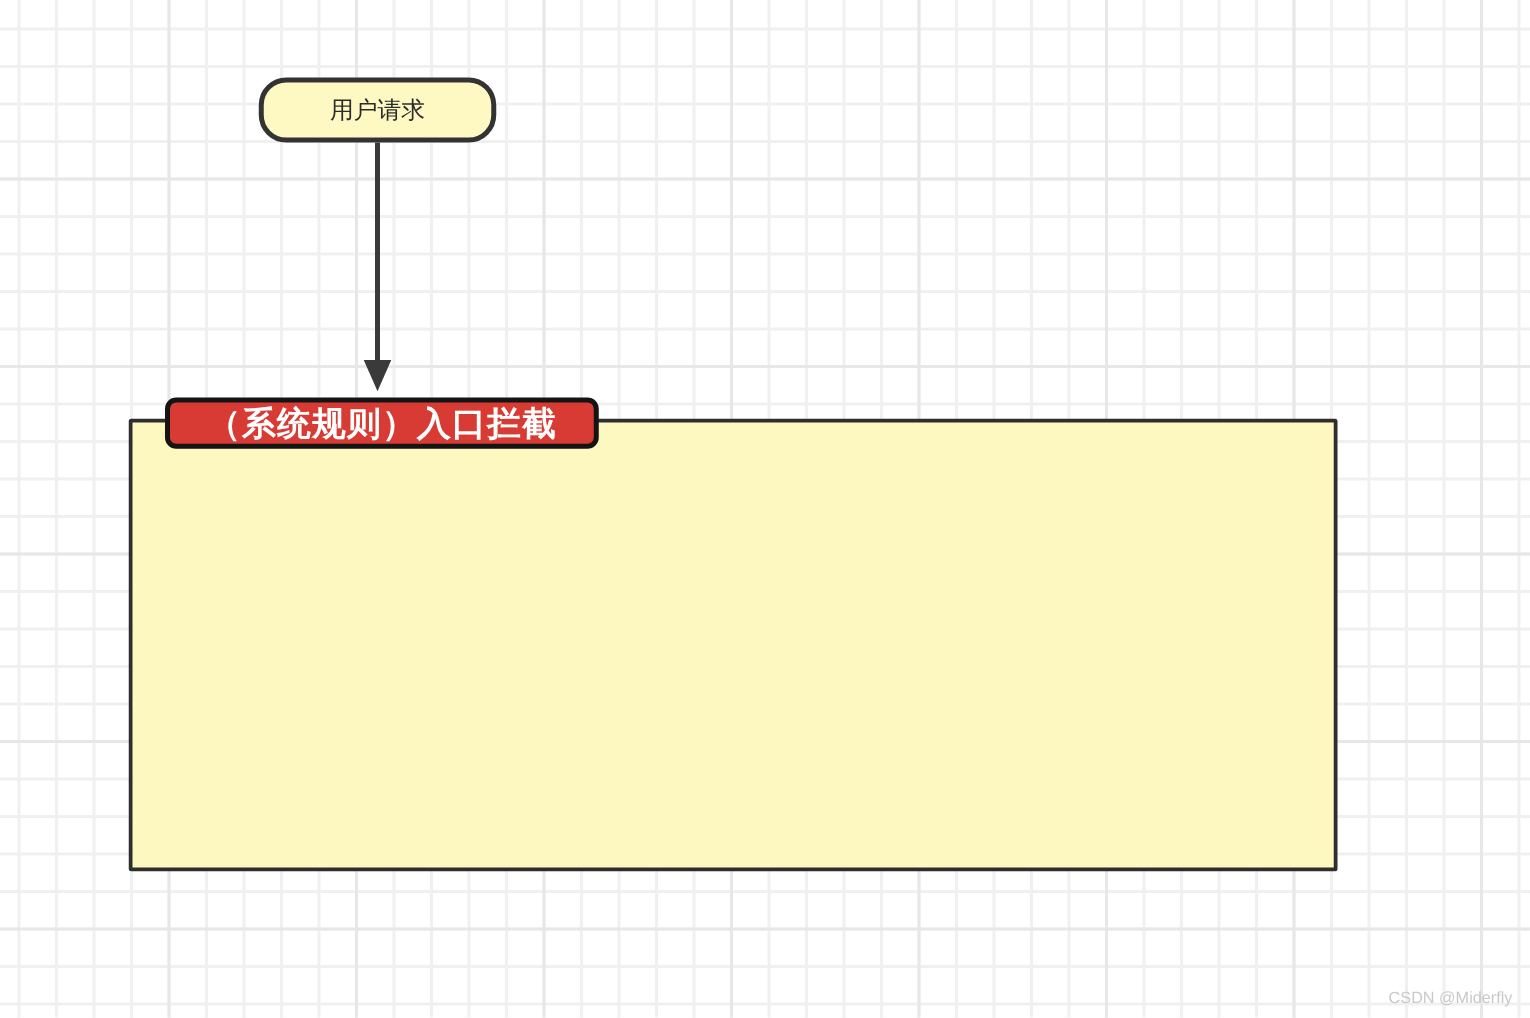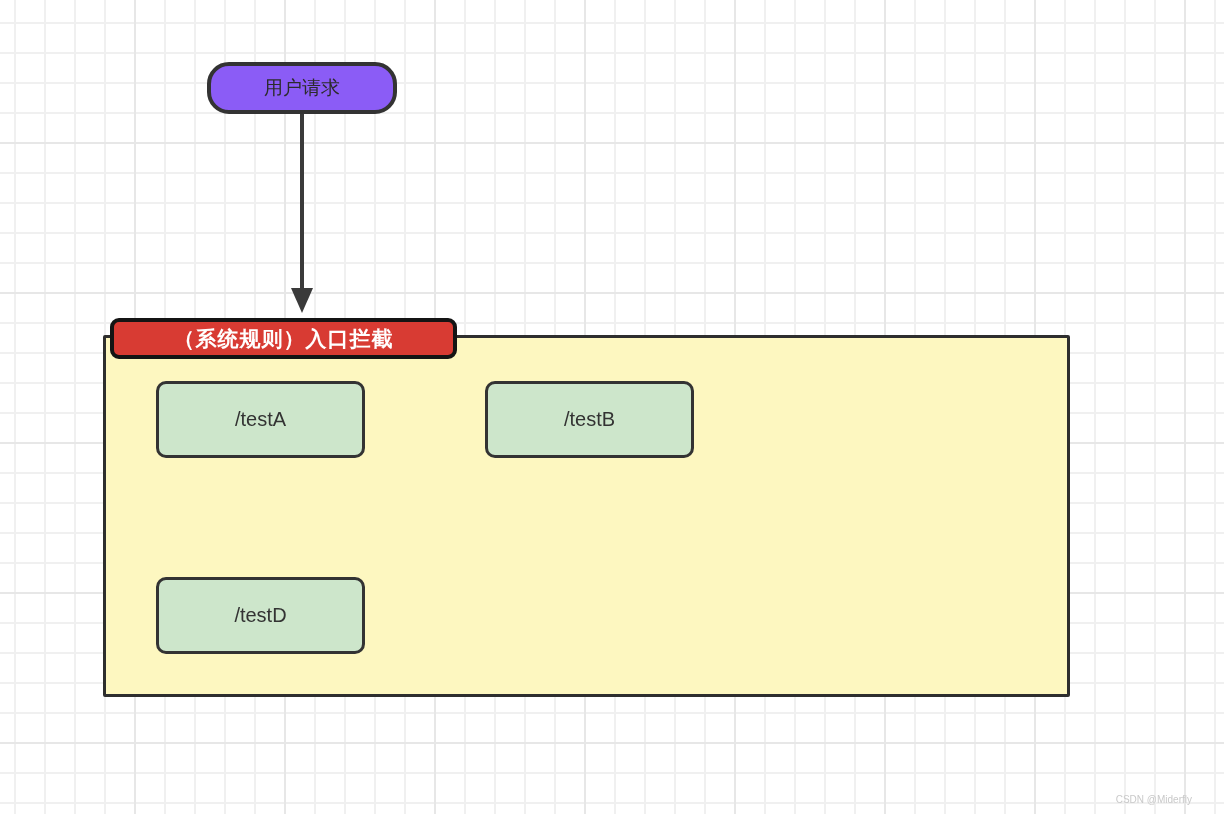--- a/index.html
+++ b/index.html
@@ -31,21 +31,21 @@
     border: 3px solid #333333;
     color: #333333;
   }
 
   
   .user-request {
     left: 207px;
     top: 62px;
     width: 190px;
     height: 52px;
-    background: #8b5cf6;
+    background: #fef9c3;
     border-radius: 22px;
     border-width: 4px;
     font-size: 19px;
     color: #2b2b2b;
   }
 
   
   .arrow-line {
     position: absolute;
     left: 300px;
@@ -73,29 +73,29 @@
     width: 967px;
     height: 362px;
     box-sizing: border-box;
     background: #fdf7c0;
     border: 3px solid #2e2e2e;
     border-radius: 2px;
   }
 
   
   .interceptor {
-    left: 110px;
+    left: 132px;
     top: 318px;
     width: 347px;
     height: 41px;
     background: #d83b33;
     border: 4px solid #141414;
     border-radius: 9px;
     color: #ffffff;
-    font-size: 21px;
+    font-size: 27px;
     font-weight: bold;
     letter-spacing: 1px;
     z-index: 2;
   }
 
   
   .endpoint {
     width: 209px;
     height: 77px;
     background: #cde6cb;
@@ -104,45 +104,36 @@
   }
   .ep-a { left: 50px;  top: 43px;  }
   .ep-b { left: 379px; top: 43px;  }
   .ep-c { left: 707px; top: 43px;  }
   .ep-d { left: 50px;  top: 239px; }
   .ep-e { left: 379px; top: 239px; }
   .ep-f { left: 707px; top: 239px; }
 
   .watermark {
     position: absolute;
-    right: 32px;
+    right: 14px;
     bottom: 9px;
-    font-size: 10px;
+    font-size: 13px;
     color: #c9c9c9;
   }
 </style>
 </head>
 <body>
 
 <div class="node user-request">
   <span>用户请求</span>
 </div>
 
 <div class="arrow-line"></div>
 <div class="arrow-head"></div>
 
 <div class="gateway-container">
-  <div class="node endpoint ep-a">
-    <span>/testA</span>
-  </div>
-  <div class="node endpoint ep-b">
-    <span>/testB</span>
-  </div>
-  <div class="node endpoint ep-d">
-    <span>/testD</span>
-  </div>
 </div>
 
 <div class="node interceptor">
   <span>（系统规则）入口拦截</span>
 </div>
 
 <div class="watermark">CSDN @Miderfly</div>
 
 </body></html>

